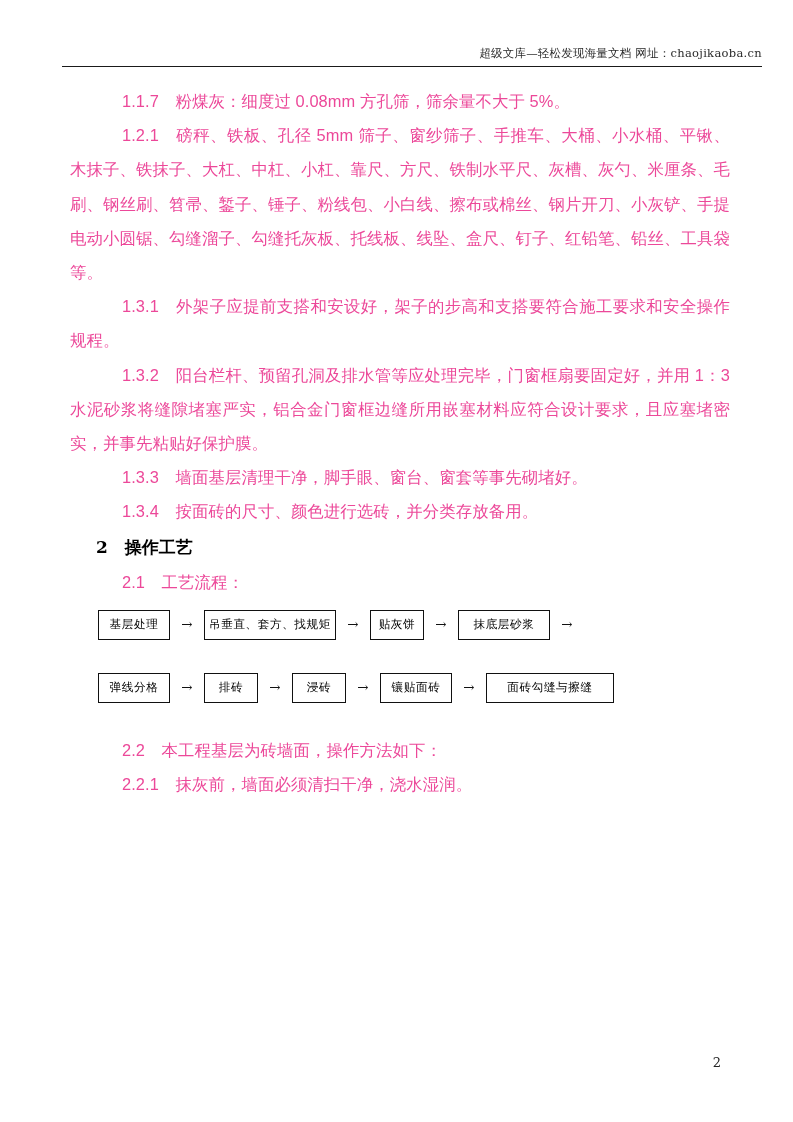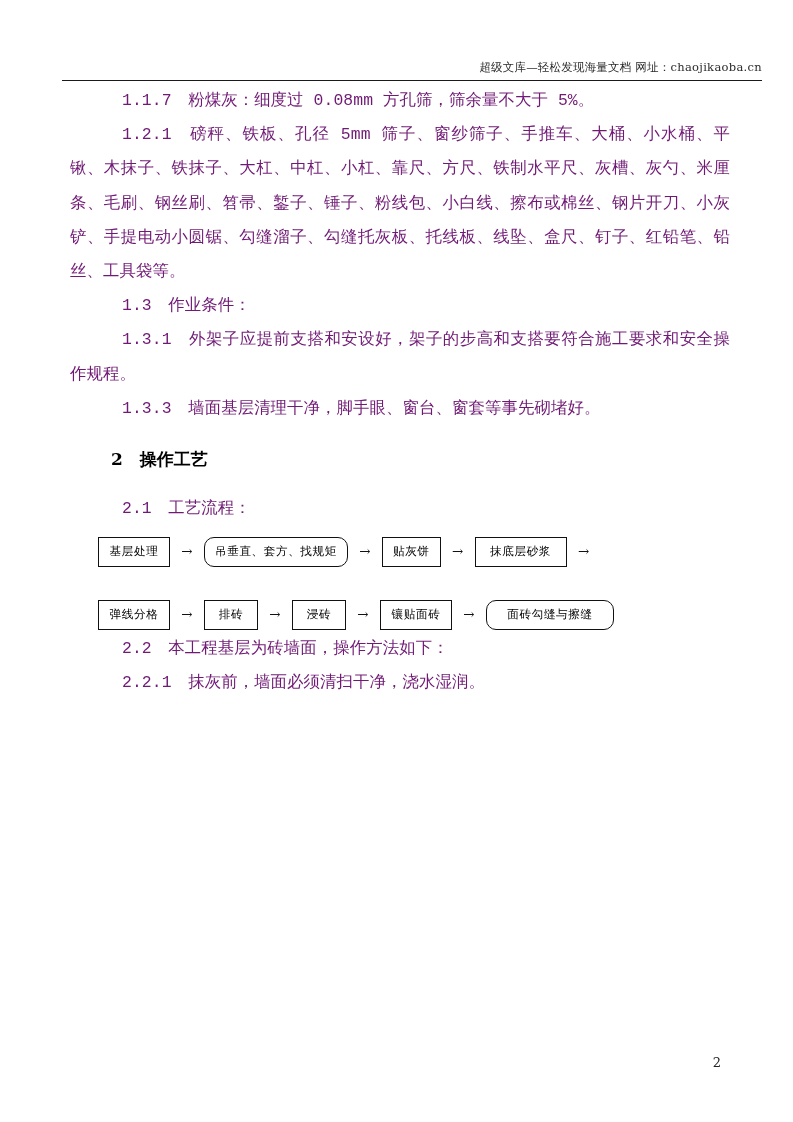--- a/index.html
+++ b/index.html
@@ -20,21 +20,21 @@
     position: absolute;
     inset: 0;
     width: 793px;
     height: 1122px;
     background: #fff;
   }
 
   
   .header {
     position: absolute;
-    top: 60px;
+    top: 46px;
     left: 62px;
     width: 700px;
     height: 24px;
   }
   .header-text {
     position: absolute;
     right: 0;
     top: 0;
     font-size: 11.5px;
     letter-spacing: 0.2px;
@@ -62,28 +62,28 @@
     left: 70px;
     width: 660px;
   }
 
   p.para {
     margin: 0;
     font-size: 16.4px;
     line-height: 34.2px;
     text-align: justify;
     text-justify: inter-ideograph;
-    color: #701a75;
-    font-family: Liberation Mono, monospace;
+    color: #ec4899;
+    font-family: Liberation Sans, sans-serif;
     letter-spacing: 0.1px;
   }
   p.indent2 { text-indent: 52px; }
 
   h2.heading {
-    margin: 15px;
+    margin: 0;
     font-size: 17px;
     line-height: 36px;
     font-weight: bold;
     text-indent: 26px;
     font-family: "DejaVu Serif", "Liberation Serif", serif;
   }
 
   
   .flow {
     margin: 0;
@@ -101,36 +101,36 @@
     border: 1.3px solid #111;
     height: 30px;
     display: flex;
     align-items: center;
     justify-content: center;
     box-sizing: border-box;
     font-size: 11.6px;
     line-height: 1;
     letter-spacing: 0.6px;
     white-space: nowrap;
-    padding: 0 10px;
+    padding: 0 4px;
     font-family: "DejaVu Serif", "Liberation Serif", serif;
     background: #fff;
   }
   .flow-arrow {
     width: 34px;
     text-align: center;
     font-size: 13.5px;
     line-height: 1;
     color: #111;
     flex: 0 0 auto;
   }
   .w-sm  { min-width: 54px; }
   .w-md  { min-width: 72px; }
   .w-lg  { min-width: 92px; }
-  .w-xl  { min-width: 128px; border-radius: 10px; }
+  .w-xl  { min-width: 128px; }
 
   
   .page-number {
     position: absolute;
     right: 72px;
     bottom: 52px;
     font-size: 13px;
     color: #222;
     font-family: "DejaVu Serif", "Liberation Serif", serif;
   }
@@ -145,23 +145,24 @@
       <span>超级文库—轻松发现海量文档</span>
       <span>网址：</span><span class="header-url">chaojikaoba.cn</span>
     </div>
     <div class="header-rule"></div>
   </div>
 
   <div class="content">
 
     <p class="para indent2">1.1.7　粉煤灰：细度过 0.08mm 方孔筛，筛余量不大于 5%。</p>
     <p class="para indent2">1.2.1　磅秤、铁板、孔径 5mm 筛子、窗纱筛子、手推车、大桶、小水桶、平锹、木抹子、铁抹子、大杠、中杠、小杠、靠尺、方尺、铁制水平尺、灰槽、灰勺、米厘条、毛刷、钢丝刷、笤帚、錾子、锤子、粉线包、小白线、擦布或棉丝、钢片开刀、小灰铲、手提电动小圆锯、勾缝溜子、勾缝托灰板、托线板、线坠、盒尺、钉子、红铅笔、铅丝、工具袋等。</p>
-    <p class="para indent2">1.3　作业条件：</p>
     <p class="para indent2">1.3.1　外架子应提前支搭和安设好，架子的步高和支搭要符合施工要求和安全操作规程。</p>
+    <p class="para indent2">1.3.2　阳台栏杆、预留孔洞及排水管等应处理完毕，门窗框扇要固定好，并用 1：3 水泥砂浆将缝隙堵塞严实，铝合金门窗框边缝所用嵌塞材料应符合设计要求，且应塞堵密实，并事先粘贴好保护膜。</p>
     <p class="para indent2">1.3.3　墙面基层清理干净，脚手眼、窗台、窗套等事先砌堵好。</p>
+    <p class="para indent2">1.3.4　按面砖的尺寸、颜色进行选砖，并分类存放备用。</p>
 
     <h2 class="heading">2　操作工艺</h2>
 
     <p class="para indent2">2.1　工艺流程：</p>
 
     <div class="flow">
       <div class="flow-row row1" id="flow-row-1">
           <div class="flow-box w-md">基层处理</div>
           <div class="flow-arrow">→</div>
           <div class="flow-box w-xl">吊垂直、套方、找规矩</div>
@@ -177,20 +178,20 @@
           <div class="flow-box w-sm">排砖</div>
           <div class="flow-arrow">→</div>
           <div class="flow-box w-sm">浸砖</div>
           <div class="flow-arrow">→</div>
           <div class="flow-box w-md">镶贴面砖</div>
           <div class="flow-arrow">→</div>
           <div class="flow-box w-xl">面砖勾缝与擦缝</div>
         </div>
     </div>
 
-    <p class="para indent2" style="">2.2　本工程基层为砖墙面，操作方法如下：</p>
+    <p class="para indent2" style="margin-top:28px">2.2　本工程基层为砖墙面，操作方法如下：</p>
     <p class="para indent2">2.2.1　抹灰前，墙面必须清扫干净，浇水湿润。</p>
 
   </div>
 
   <div class="page-number">2</div>
 
 </div>
 
 </body></html>

